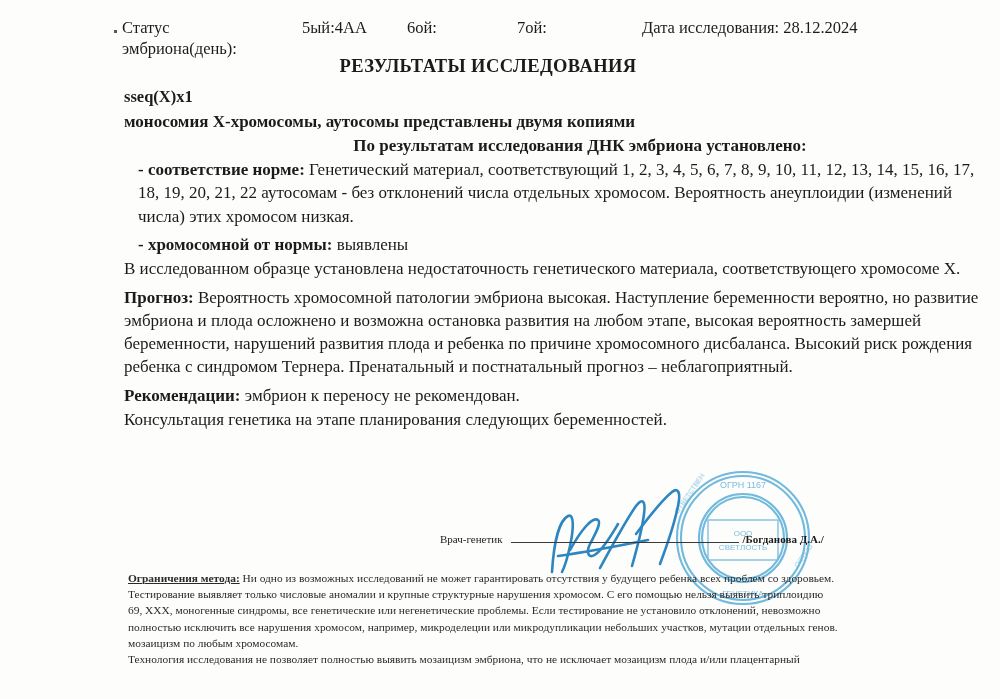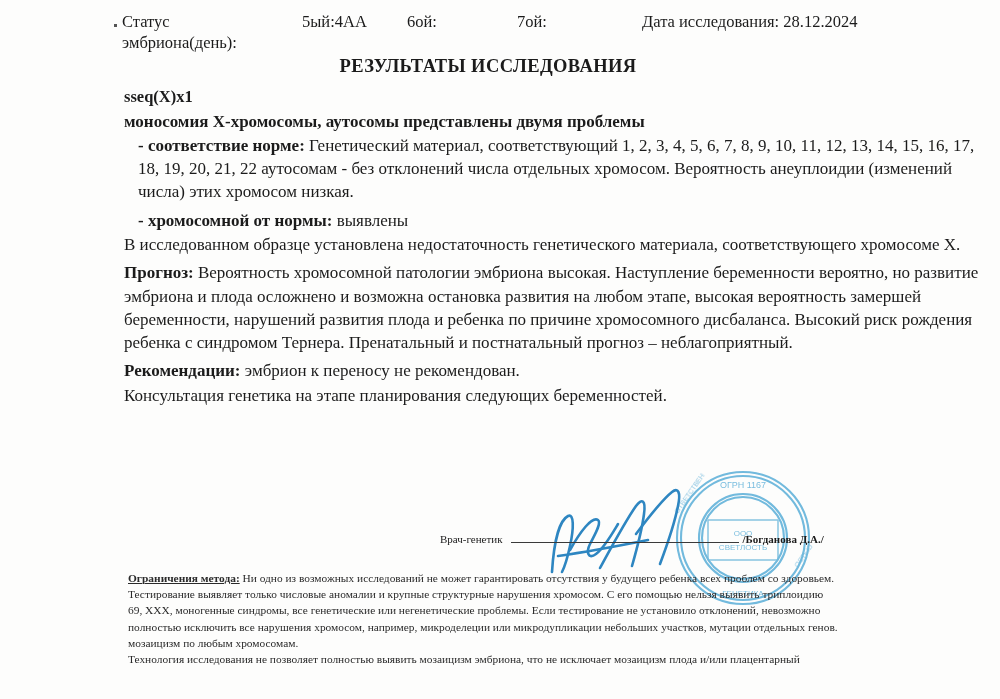--- a/index.html
+++ b/index.html
@@ -19,21 +19,21 @@
     position: relative;
     width: 1000px;
     height: 699px;
     background: #fdfdfc;
   }
 
   
   .header {
     position: absolute;
     left: 122px;
-    top: 12px;
+    top: 18px;
     width: 866px;
     font-size: 16.5px;
     line-height: 1.25;
   }
   .header-row {
     display: flex;
     align-items: flex-start;
   }
   .hdr-status {
     width: 180px;
@@ -180,22 +180,23 @@
       <div class="hdr-date">Дата исследования: 28.12.2024</div>
     </div>
   </div>
 
   <div class="doc-title">РЕЗУЛЬТАТЫ ИССЛЕДОВАНИЯ</div>
 
   <div class="body-block">
 
     <p class="karyotype">sseq(X)x1</p>
 
-    <p class="mono-line">моносомия Х-хромосомы, аутосомы представлены двумя проблемы</p>
-
+    <p class="mono-line">моносомия Х-хромосомы, аутосомы представлены двумя копиями</p>
+
+    <p class="centered-bold">По результатам исследования ДНК эмбриона установлено:</p>
 
     <p class="indent">
       <span class="lbl">- соответствие норме:</span><span> Генетический  материал, соответствующий 1, 2, 3, 4, 5, 6, 7, 8, 9, 10, 11, 12, 13, 14, 15, 16, 17, 18, 19, 20, 21, 22  аутосомам  - без  отклонений  числа отдельных хромосом.   Вероятность анеуплоидии (изменений числа) этих  хромосом  низкая.</span>
     </p>
 
     <p class="indent gap-top">
       <span class="lbl">- хромосомной от нормы:</span><span> выявлены</span>
     </p>
 
     <p> В исследованном образце установлена недостаточность  генетического материала, соответствующего хромосоме Х.</p>

